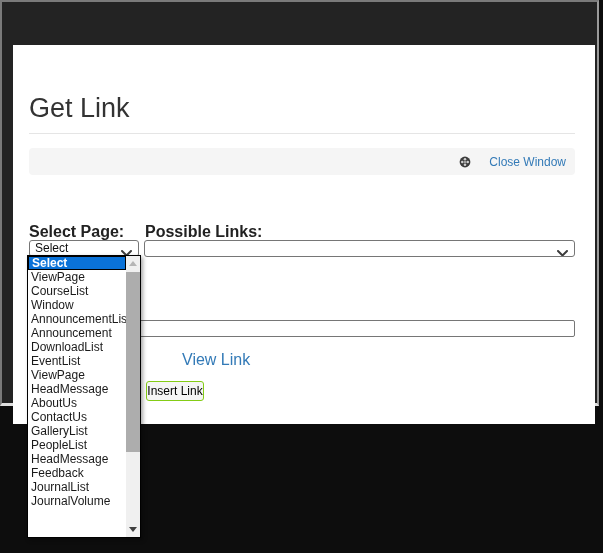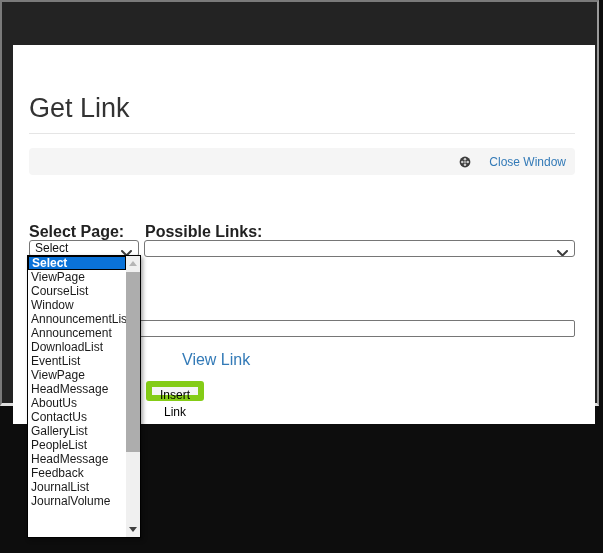--- a/index.html
+++ b/index.html
@@ -66,21 +66,21 @@
     font-family:"Liberation Sans", sans-serif; font-size:12px; padding:0 4px;
     outline:none;
   }
   .view-link {
     position:absolute; left:126px; top:308px;
     color:var(--link-color,#337ab7); font-size:16px; line-height:14px;
     text-decoration:none; cursor:pointer;margin-left:43px;
   }
   .insert-btn {
     position:absolute; left:133px; top:336px; width:58px; height:20px;
-    background:#f5f5f5; border:6px solid #84cc16; border-radius:3px;
+    background:#f5f5f5; border:1px solid #84cc16; border-radius:3px;
     font-family:"Liberation Sans", sans-serif; font-size:12px; color:#000;
     line-height:17px; text-align:center; cursor:pointer;
   }
   
   .dropdown-list {
     position:absolute; left:27px; top:255px; width:114px; height:283px;
     background:#fff; border:1px solid #000; z-index:50;
     box-shadow:2px 2px 4px rgba(0,0,0,0.35);
   }
   .dd-options { position:absolute; left:0; top:0; right:14px; bottom:0; overflow:hidden; }

